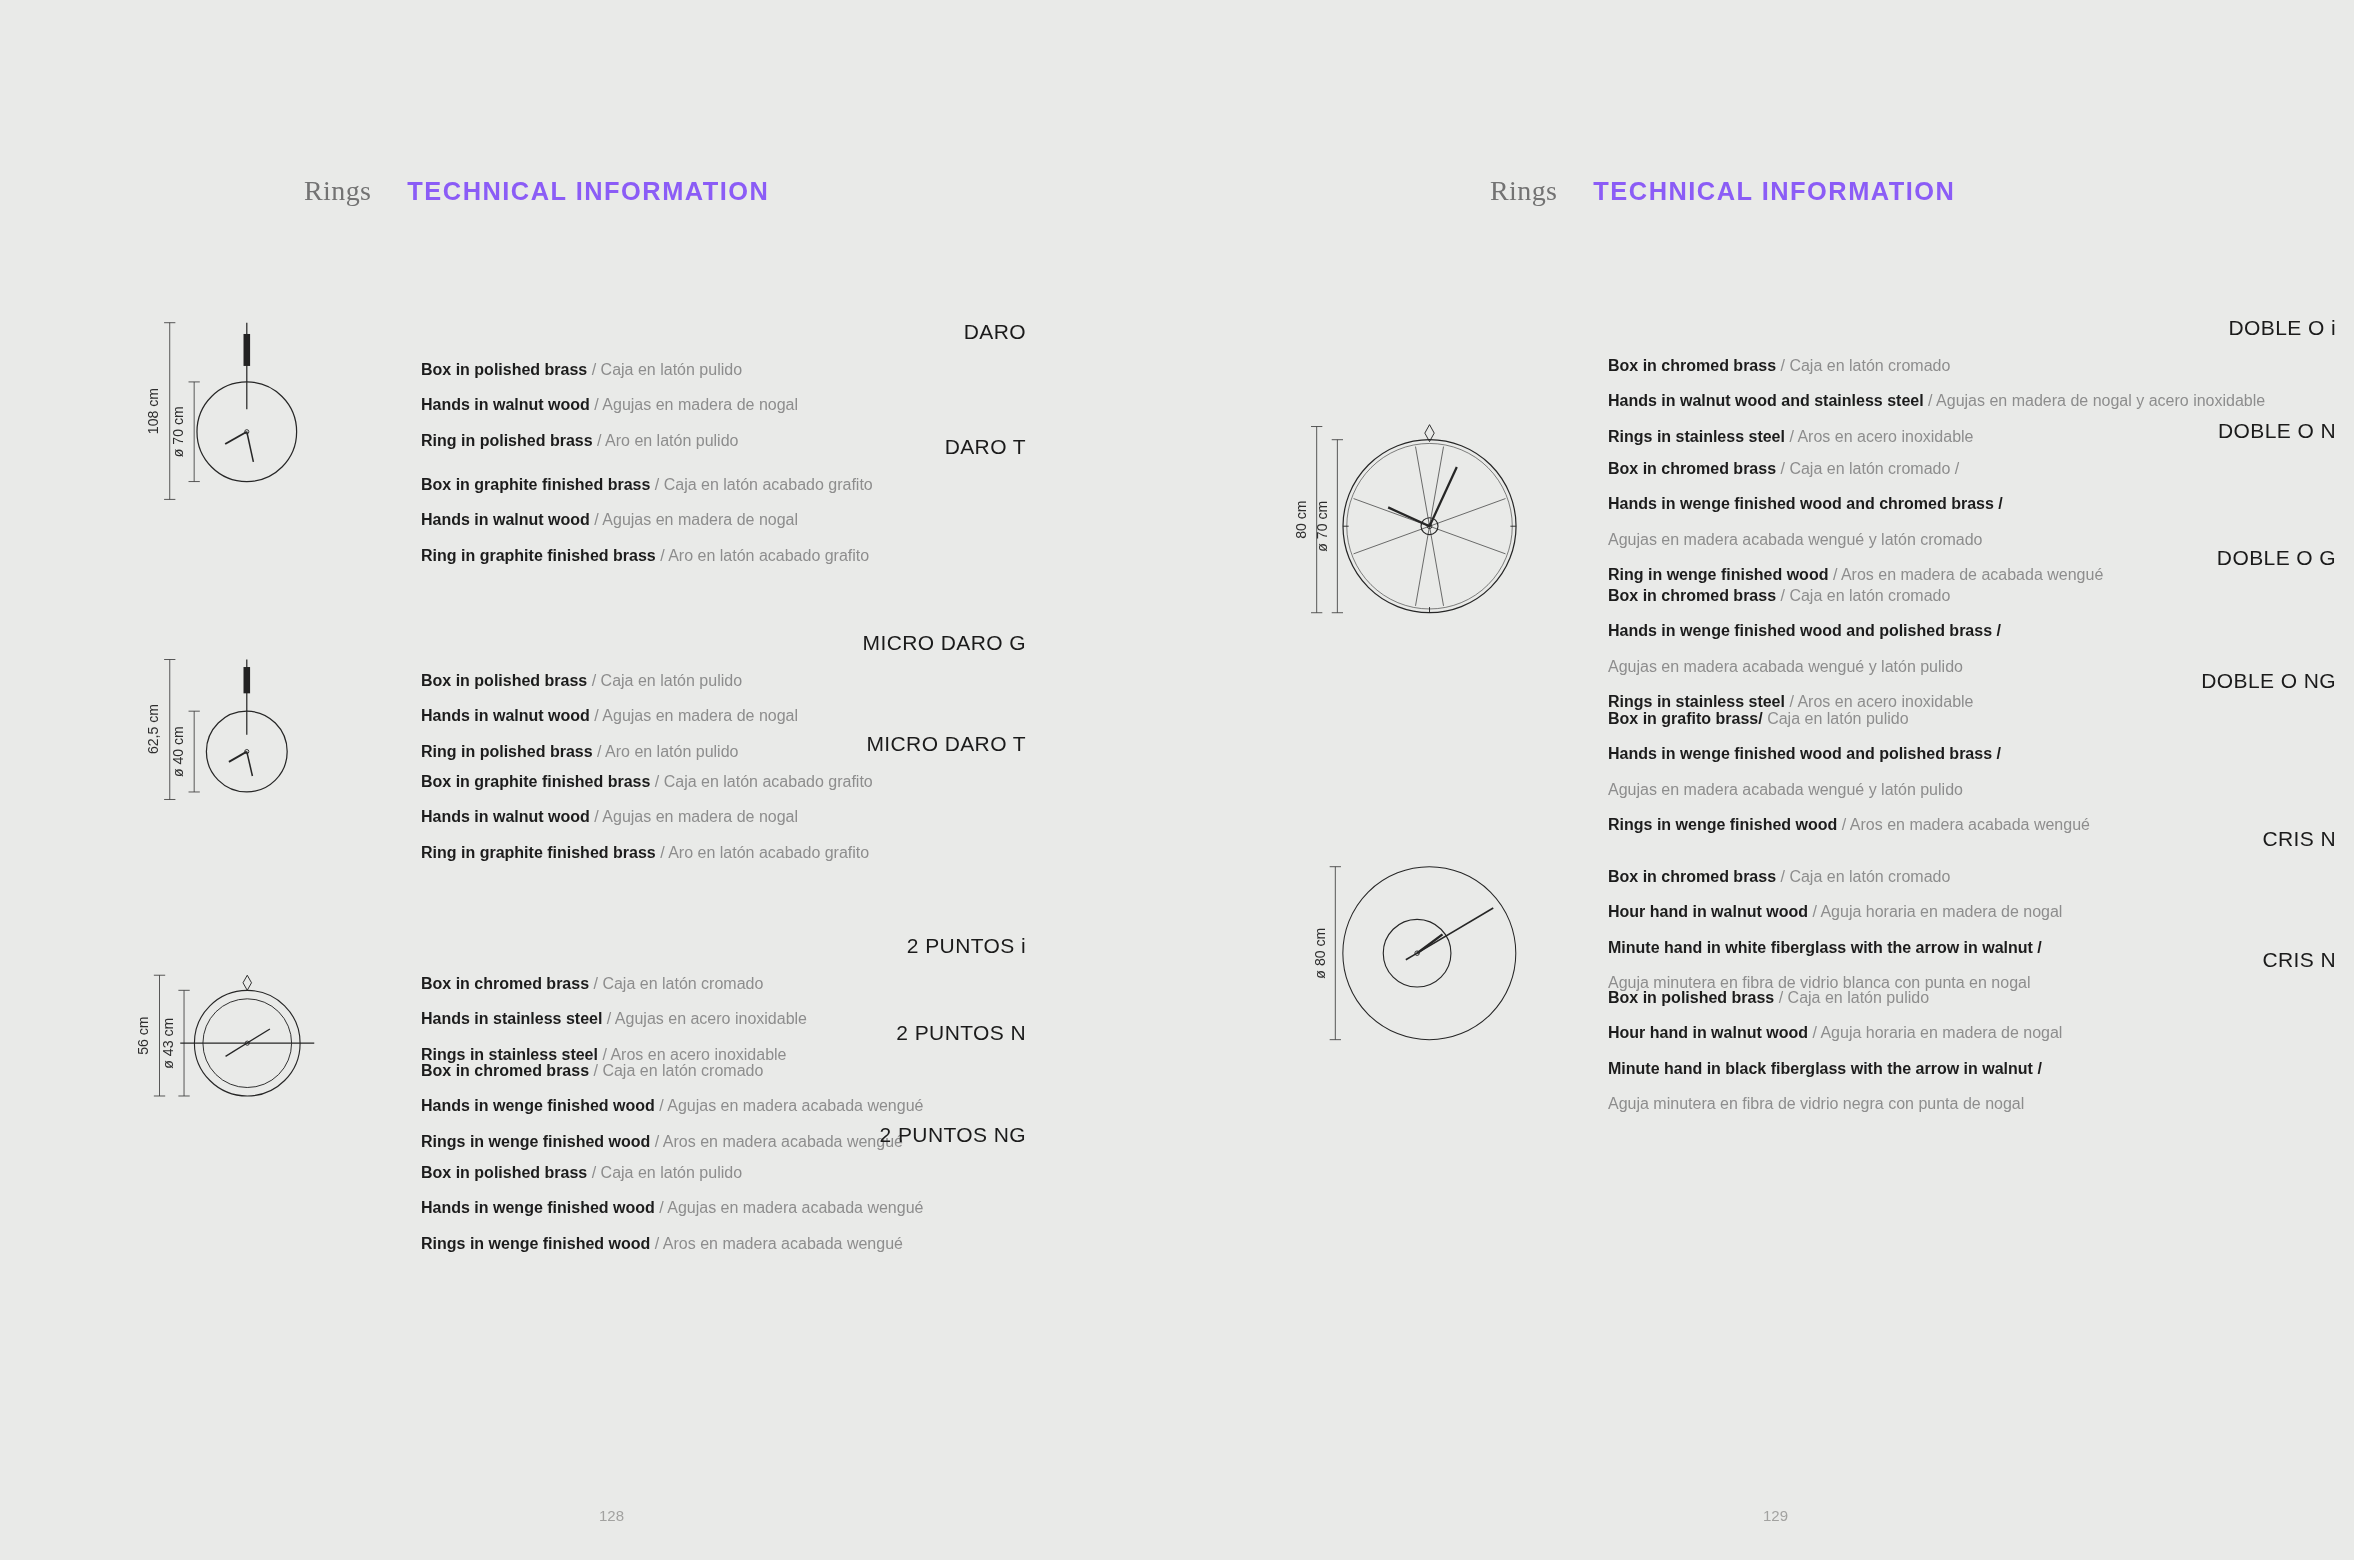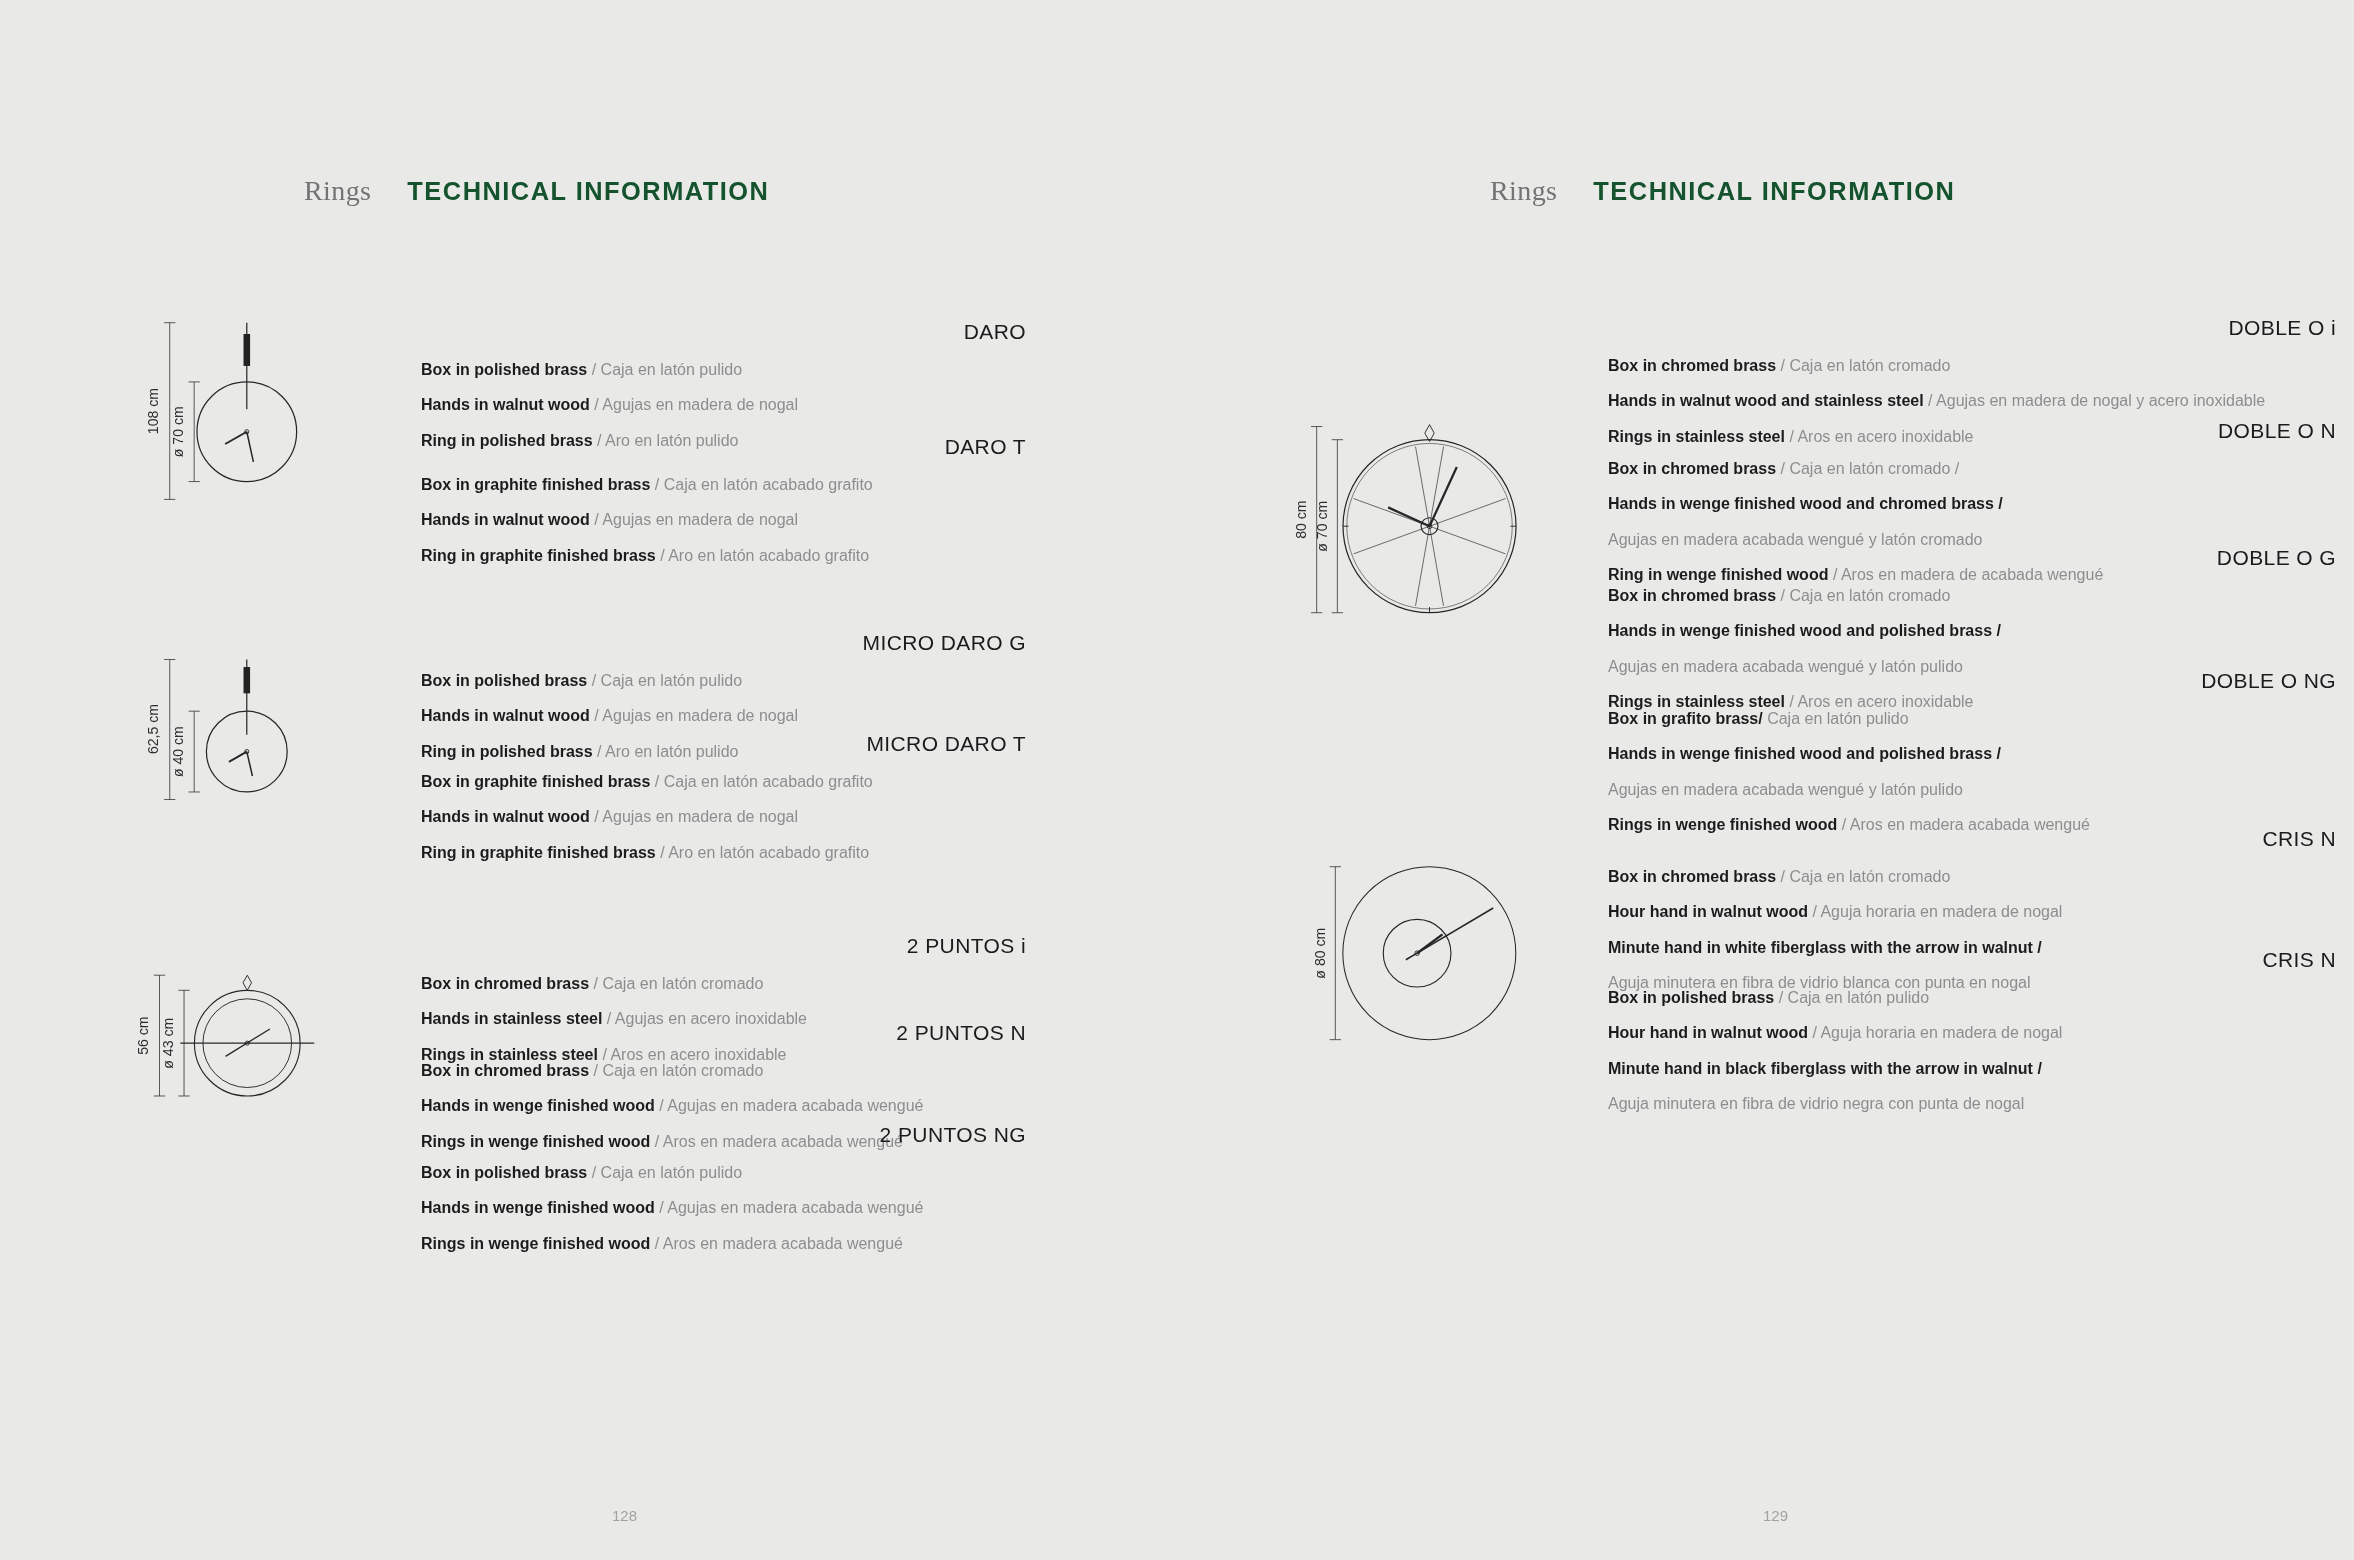--- a/index.html
+++ b/index.html
@@ -31,21 +31,21 @@
   .page-header.right{left:1490px;}
   .brand{
     font-family:"Liberation Serif",serif;
     font-size:28px;
     color:#737373;
     letter-spacing:0.4px;
   }
   .header-title{
     font-size:25.4px;
     font-weight:700;
-    color:#14532d;
+    color:#8b5cf6;
     letter-spacing:1.5px;
   }
   .product{
     position:absolute;
   }
   .product.col-left{left:405px;width:621px;}
   .product.col-right{left:1592px;width:744px;}
   .product-name{
     font-size:21px;
     font-weight:400;
@@ -61,21 +61,21 @@
     white-space:nowrap;
   }
   .spec-line .en{font-weight:700;color:var(--ink);}
   .spec-line .es{font-weight:400;color:var(--muted);}
   .page-number{
     position:absolute;
     top:1507px;
     font-size:15px;
     color:#a2a2a0;
   }
-  .page-number.left{left:612px;text-align:right;}
+  .page-number.left{left:599px;text-align:right;}
   .page-number.right{left:1763px;}
   svg.diagram{position:absolute;}
   .dim line{stroke:#3c3c3c;stroke-width:.9;}
   .dim text{
     font-size:15px;
     fill:#2e2e2e;
     font-family:"Liberation Sans",sans-serif;
   }
   .clock line,.clock circle,.clock polygon{stroke:#262626;fill:none;}
 </style>

